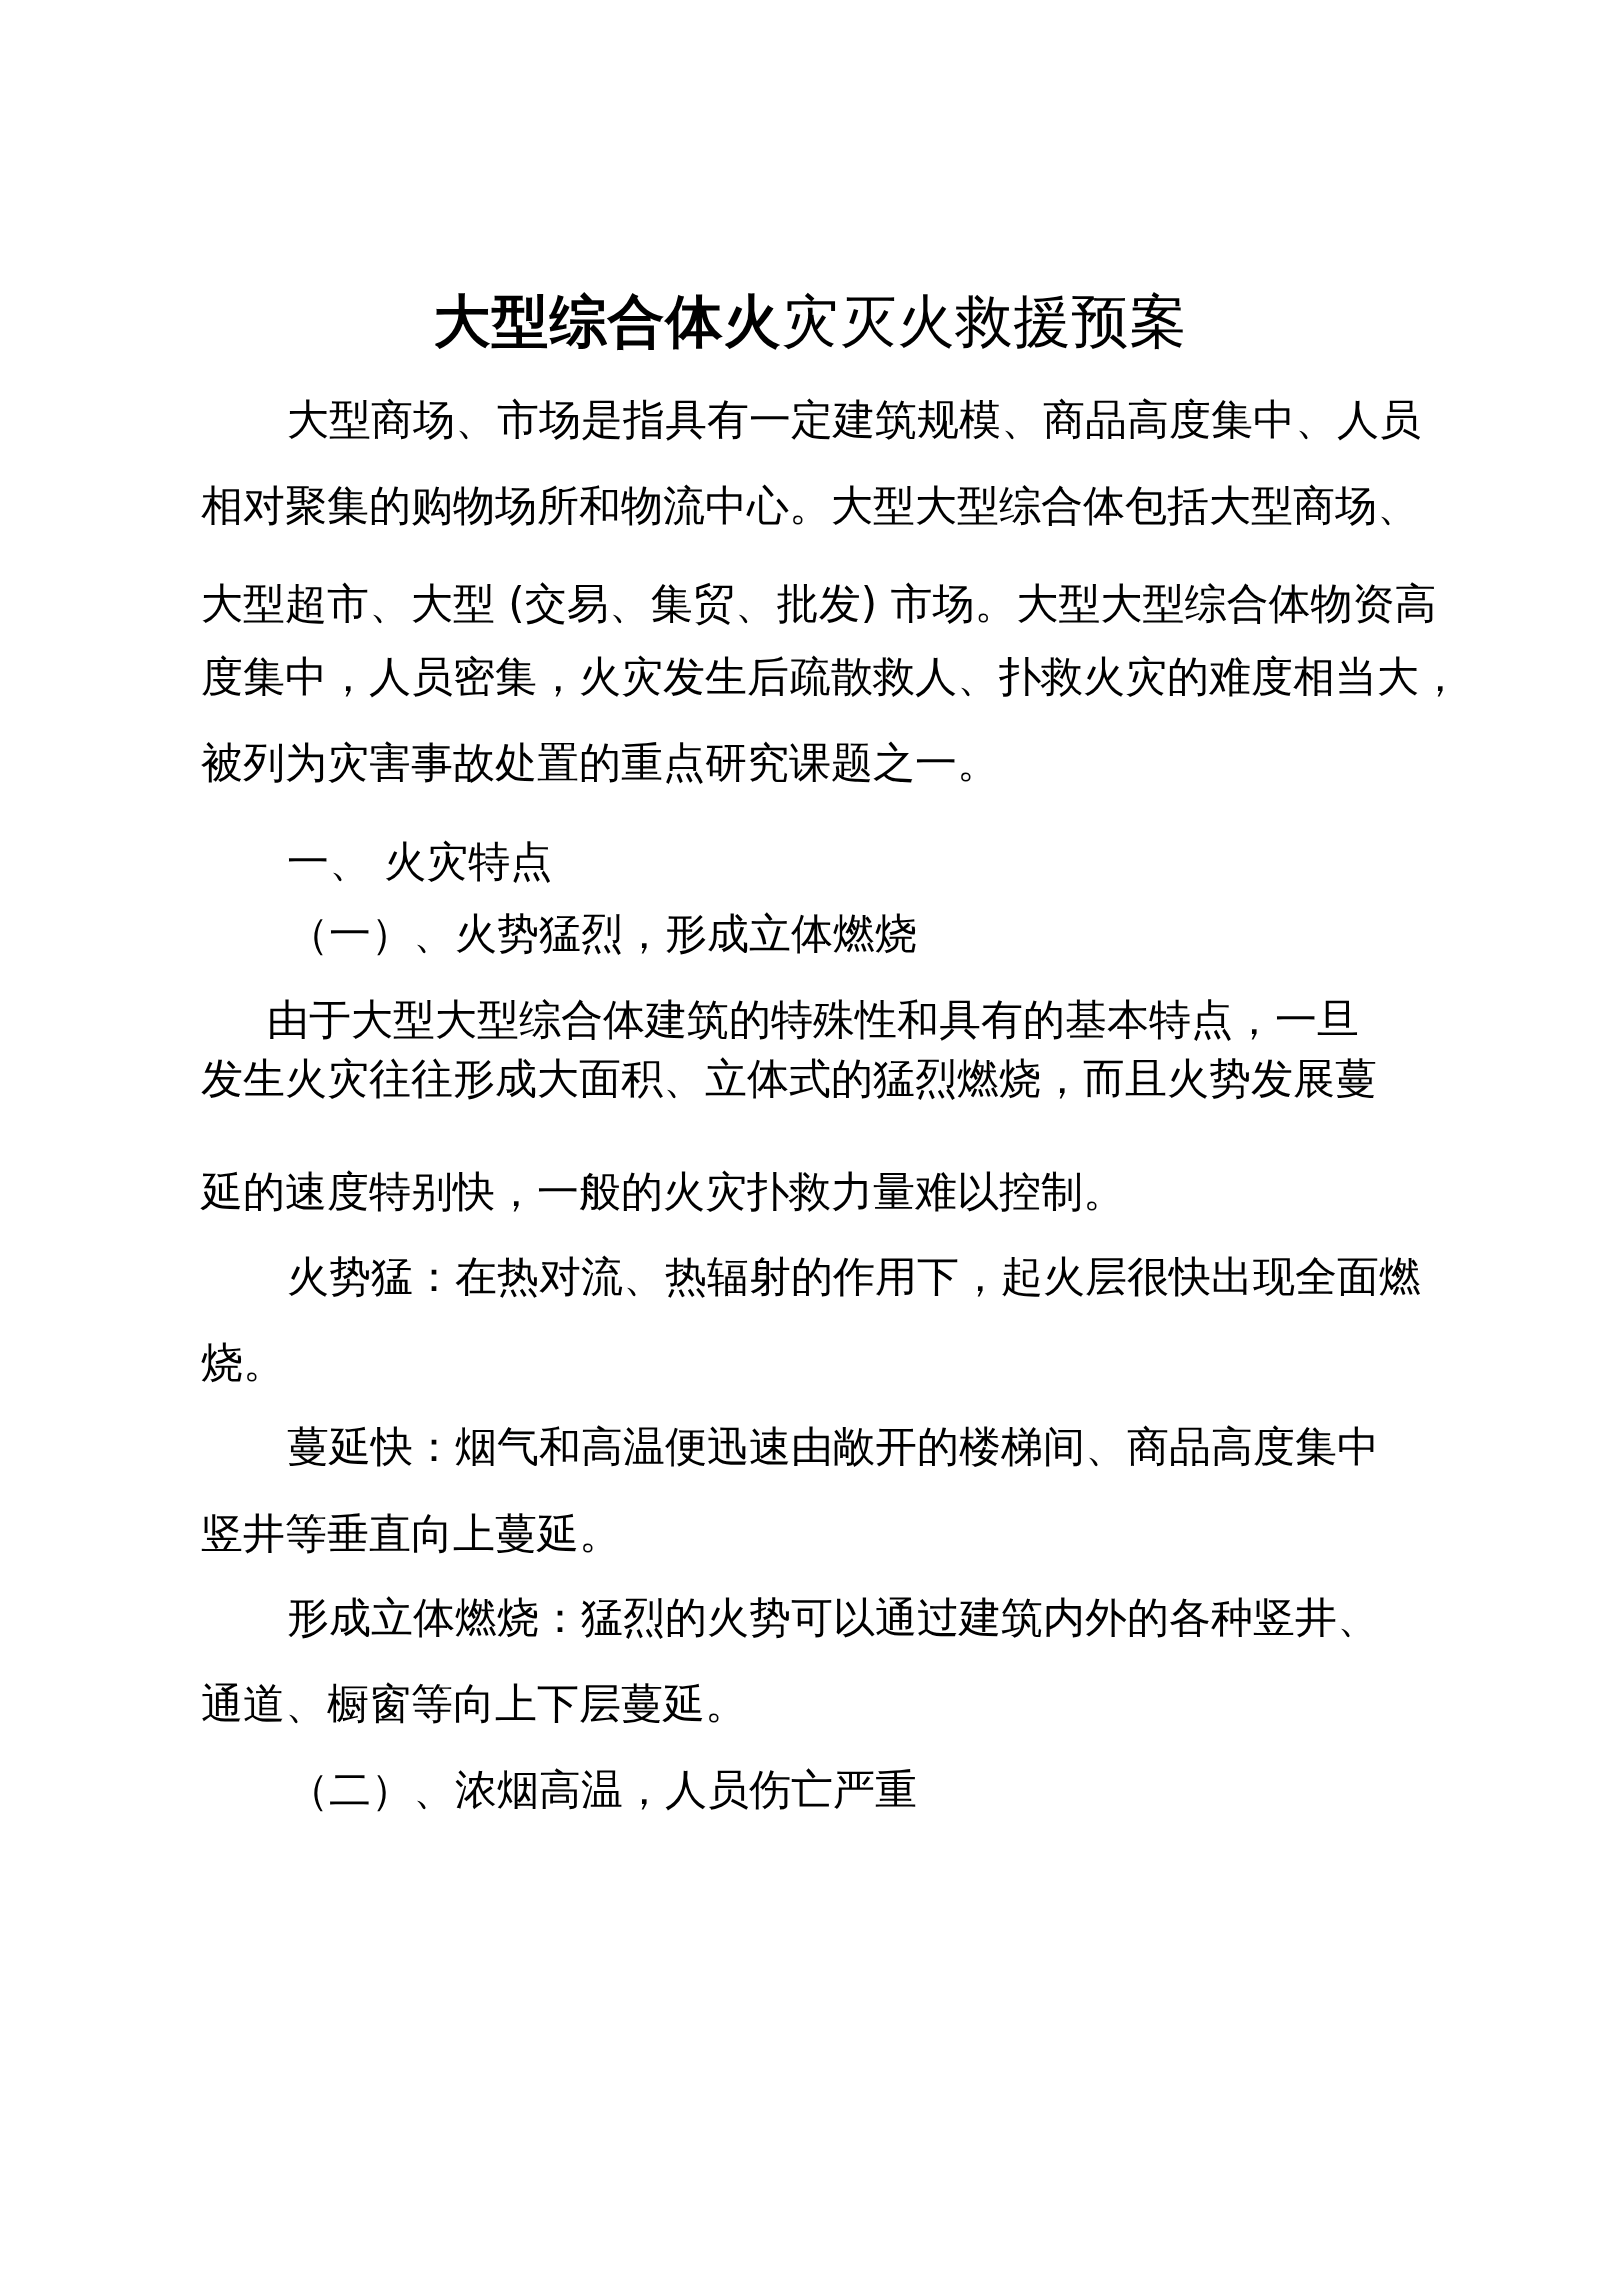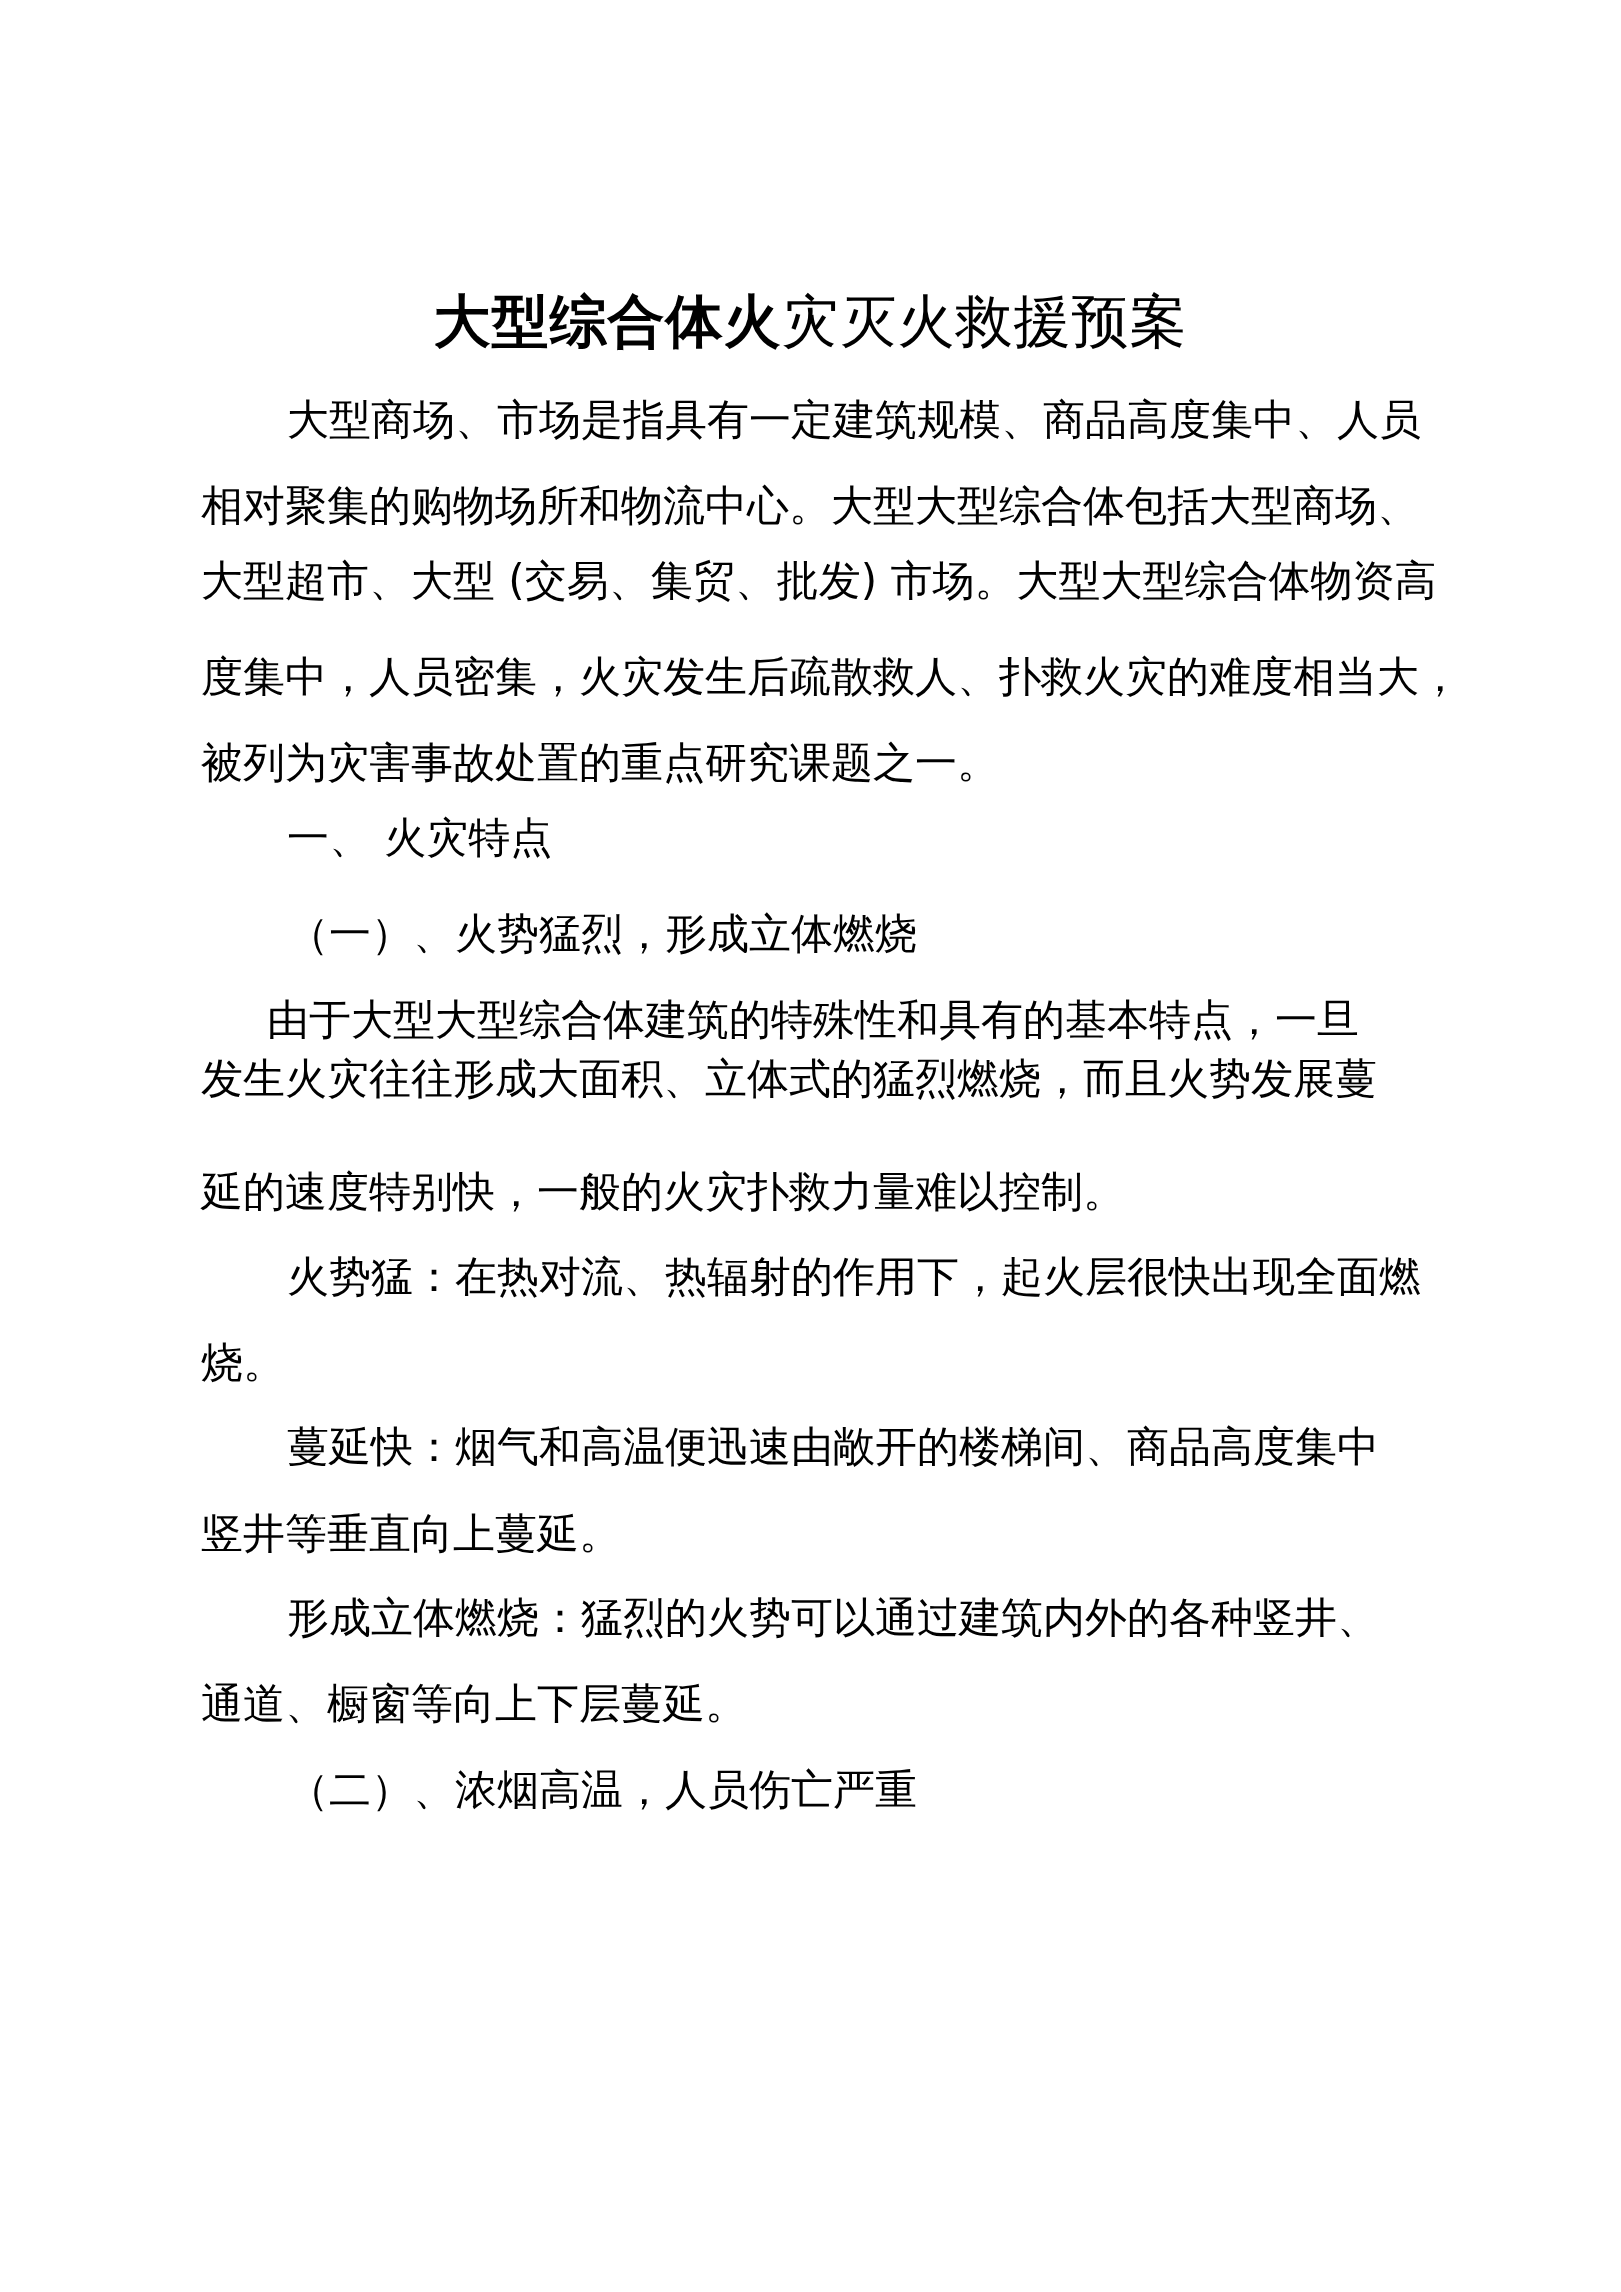--- a/index.html
+++ b/index.html
@@ -14,25 +14,25 @@
 </head>
 <body>
 
 <div class="page">
   <div class="title">
     <span class="bold">大型综合体火</span><span>灾灭火救援预案</span>
   </div>
 
   <div class="line" style="left:287px;top:390px">大型商场、市场是指具有一定建筑规模、商品高度集中、人员</div>
   <div class="line" style="left:201px;top:476px">相对聚集的购物场所和物流中心。大型大型综合体包括大型商场、</div>
-  <div class="line" style="left:201px;top:551px">大型超市、大型 (交易、集贸、批发) 市场。大型大型综合体物资高</div>
+  <div class="line" style="left:201px;top:574px">大型超市、大型 (交易、集贸、批发) 市场。大型大型综合体物资高</div>
   <div class="line" style="left:201px;top:647px">度集中，人员密集，火灾发生后疏散救人、扑救火灾的难度相当大，</div>
   <div class="line" style="left:201px;top:733px">被列为灾害事故处置的重点研究课题之一。</div>
 
-  <div class="line" style="left:287px;top:808px">一、 火灾特点</div>
+  <div class="line" style="left:287px;top:832px">一、 火灾特点</div>
   <div class="line" style="left:287px;top:904px">（一）、火势猛烈，形成立体燃烧</div>
 
   <div class="line" style="left:267px;top:990px">由于大型大型综合体建筑的特殊性和具有的基本特点，一旦</div>
   <div class="line" style="left:201px;top:1049px">发生火灾往往形成大面积、立体式的猛烈燃烧，而且火势发展蔓</div>
   <div class="line" style="left:287px;top:1247px">火势猛：在热对流、热辐射的作用下，起火层很快出现全面燃</div>
 
   <div class="line" style="left:201px;top:1162px">延的速度特别快，一般的火灾扑救力量难以控制。</div>
   <div class="line" style="left:201px;top:1333px">烧。</div>
 
   <div class="line" style="left:287px;top:1417px">蔓延快：烟气和高温便迅速由敞开的楼梯间、商品高度集中</div>

